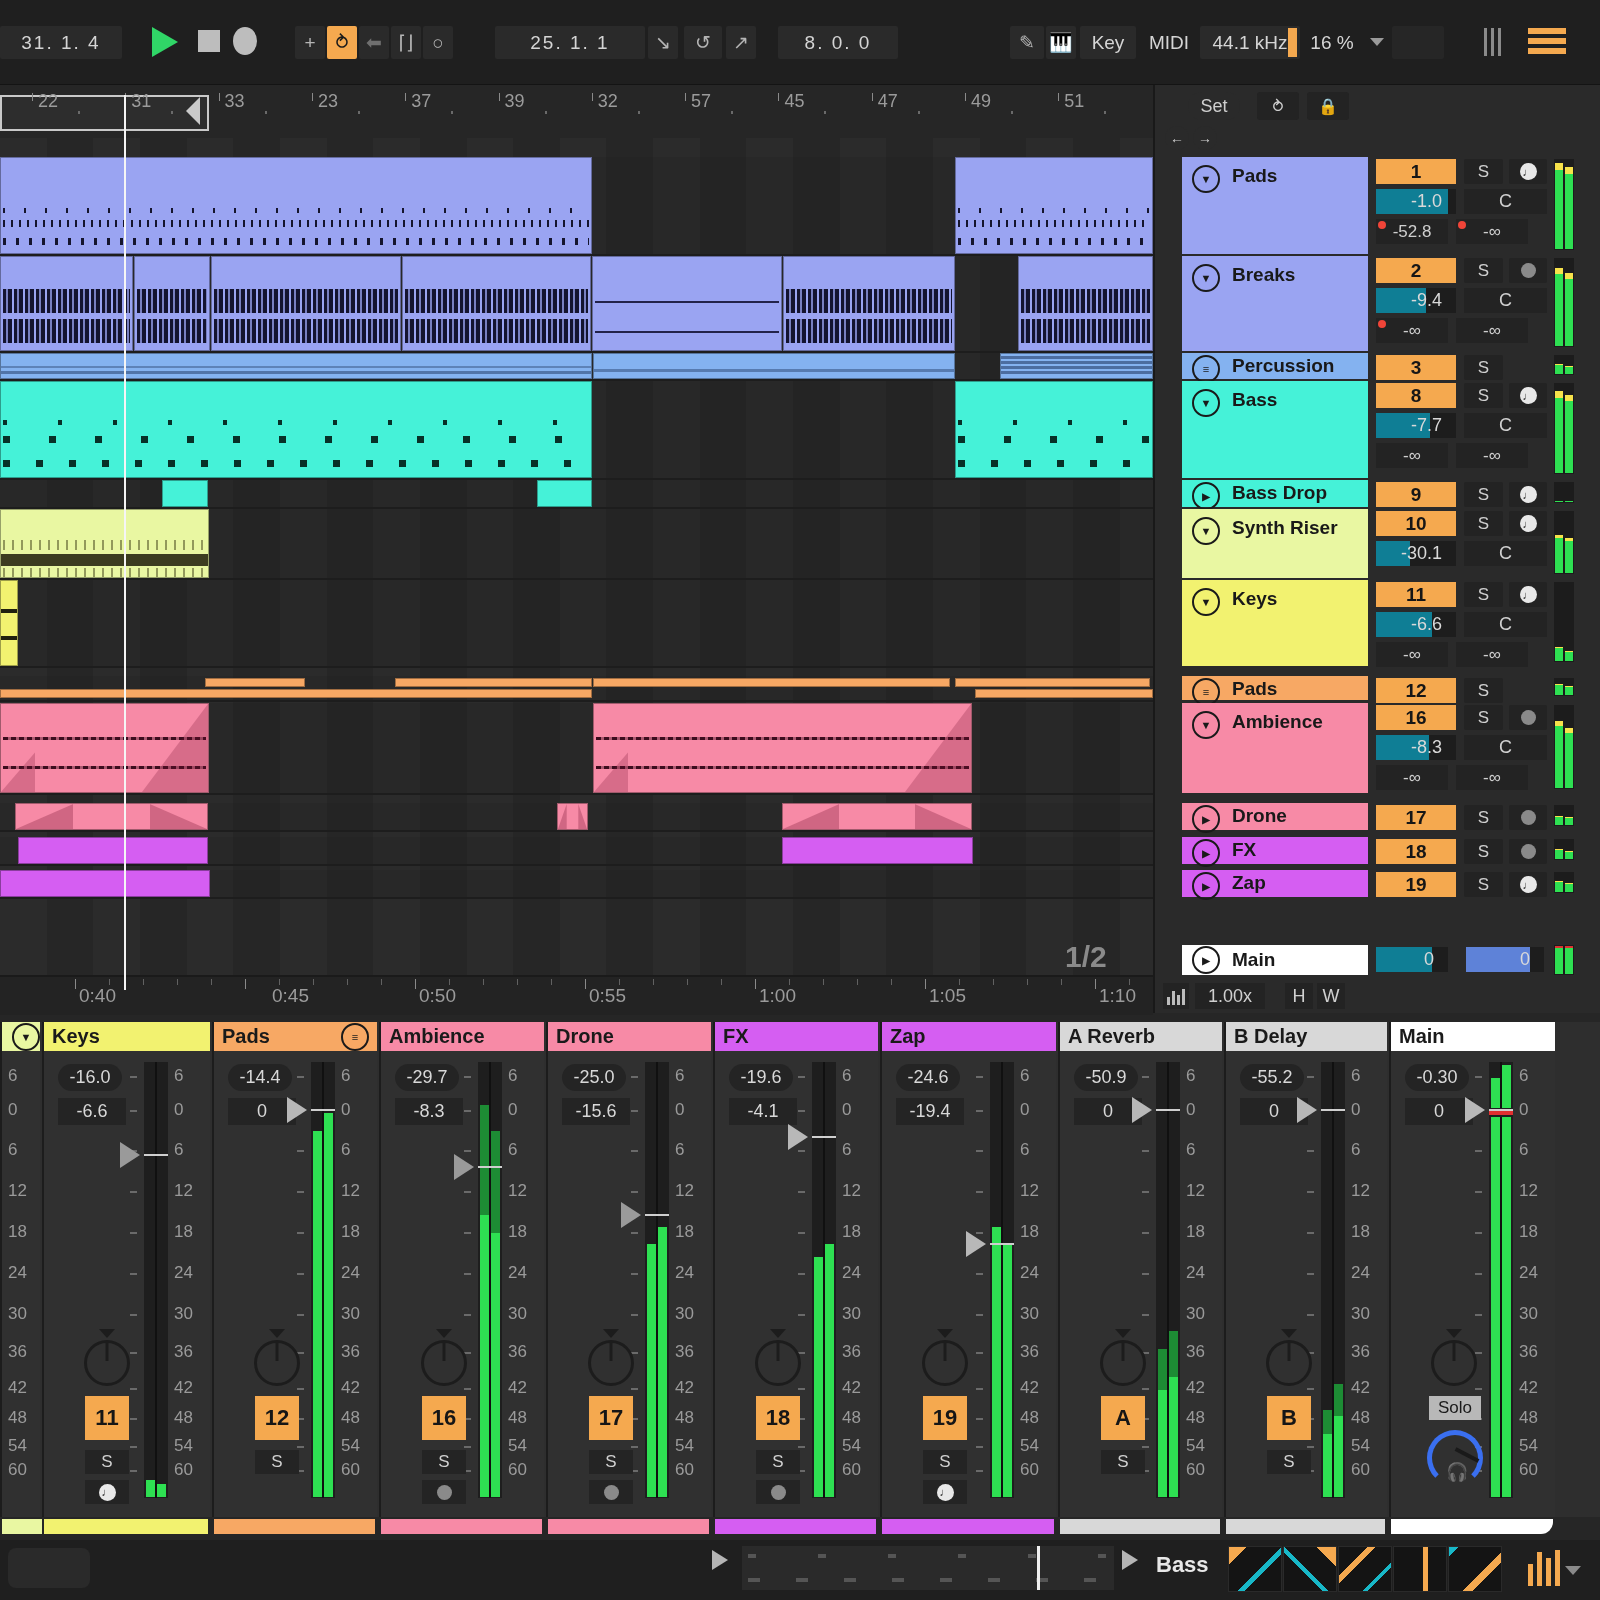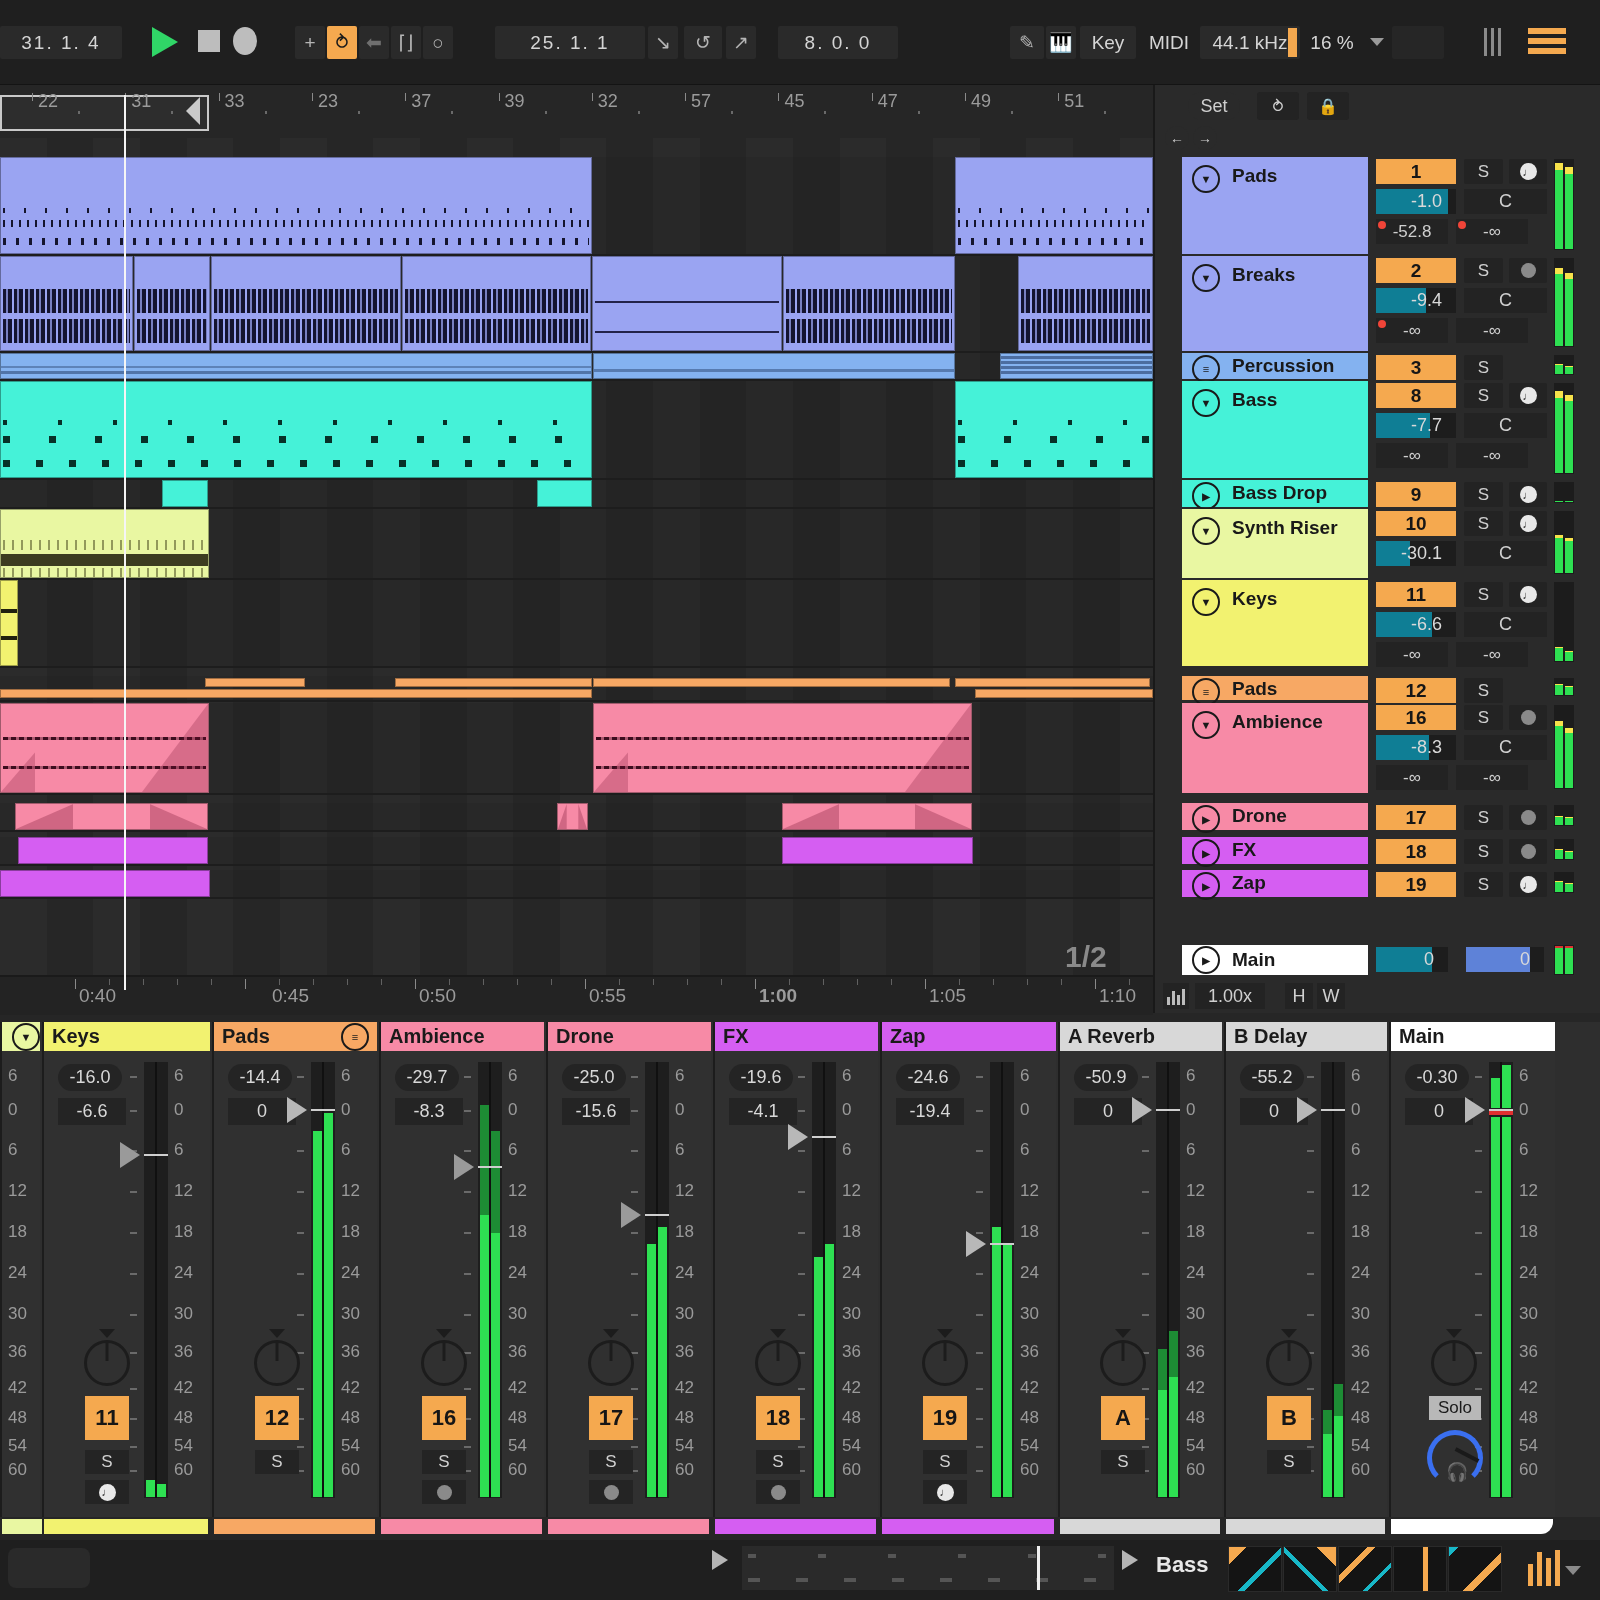--- a/index.html
+++ b/index.html
@@ -335,21 +335,21 @@
       <div class="ttick" style="left: 483px; height: 6px; background: rgb(97, 97, 97);"></div>
       <div class="ttick" style="left: 517px; height: 6px; background: rgb(97, 97, 97);"></div>
       <div class="ttick" style="left: 551px; height: 6px; background: rgb(97, 97, 97);"></div>
       <div class="ttick" style="left: 585px;"></div>
       <div class="tlabel" style="left: 589px;">0:55</div>
       <div class="ttick" style="left: 619px; height: 6px; background: rgb(97, 97, 97);"></div>
       <div class="ttick" style="left: 653px; height: 6px; background: rgb(97, 97, 97);"></div>
       <div class="ttick" style="left: 687px; height: 6px; background: rgb(97, 97, 97);"></div>
       <div class="ttick" style="left: 721px; height: 6px; background: rgb(97, 97, 97);"></div>
       <div class="ttick" style="left: 755px;"></div>
-      <div class="tlabel" style="left: 759px; font-weight: bold;">1:00</div>
+      <div class="tlabel" style="left: 759px;">1:00</div>
       <div class="ttick" style="left: 789px; height: 6px; background: rgb(97, 97, 97);"></div>
       <div class="ttick" style="left: 823px; height: 6px; background: rgb(97, 97, 97);"></div>
       <div class="ttick" style="left: 857px; height: 6px; background: rgb(97, 97, 97);"></div>
       <div class="ttick" style="left: 891px; height: 6px; background: rgb(97, 97, 97);"></div>
       <div class="ttick" style="left: 925px;"></div>
       <div class="tlabel" style="left: 929px;">1:05</div>
       <div class="ttick" style="left: 959px; height: 6px; background: rgb(97, 97, 97);"></div>
       <div class="ttick" style="left: 993px; height: 6px; background: rgb(97, 97, 97);"></div>
       <div class="ttick" style="left: 1027px; height: 6px; background: rgb(97, 97, 97);"></div>
       <div class="ttick" style="left: 1061px; height: 6px; background: rgb(97, 97, 97);"></div>

